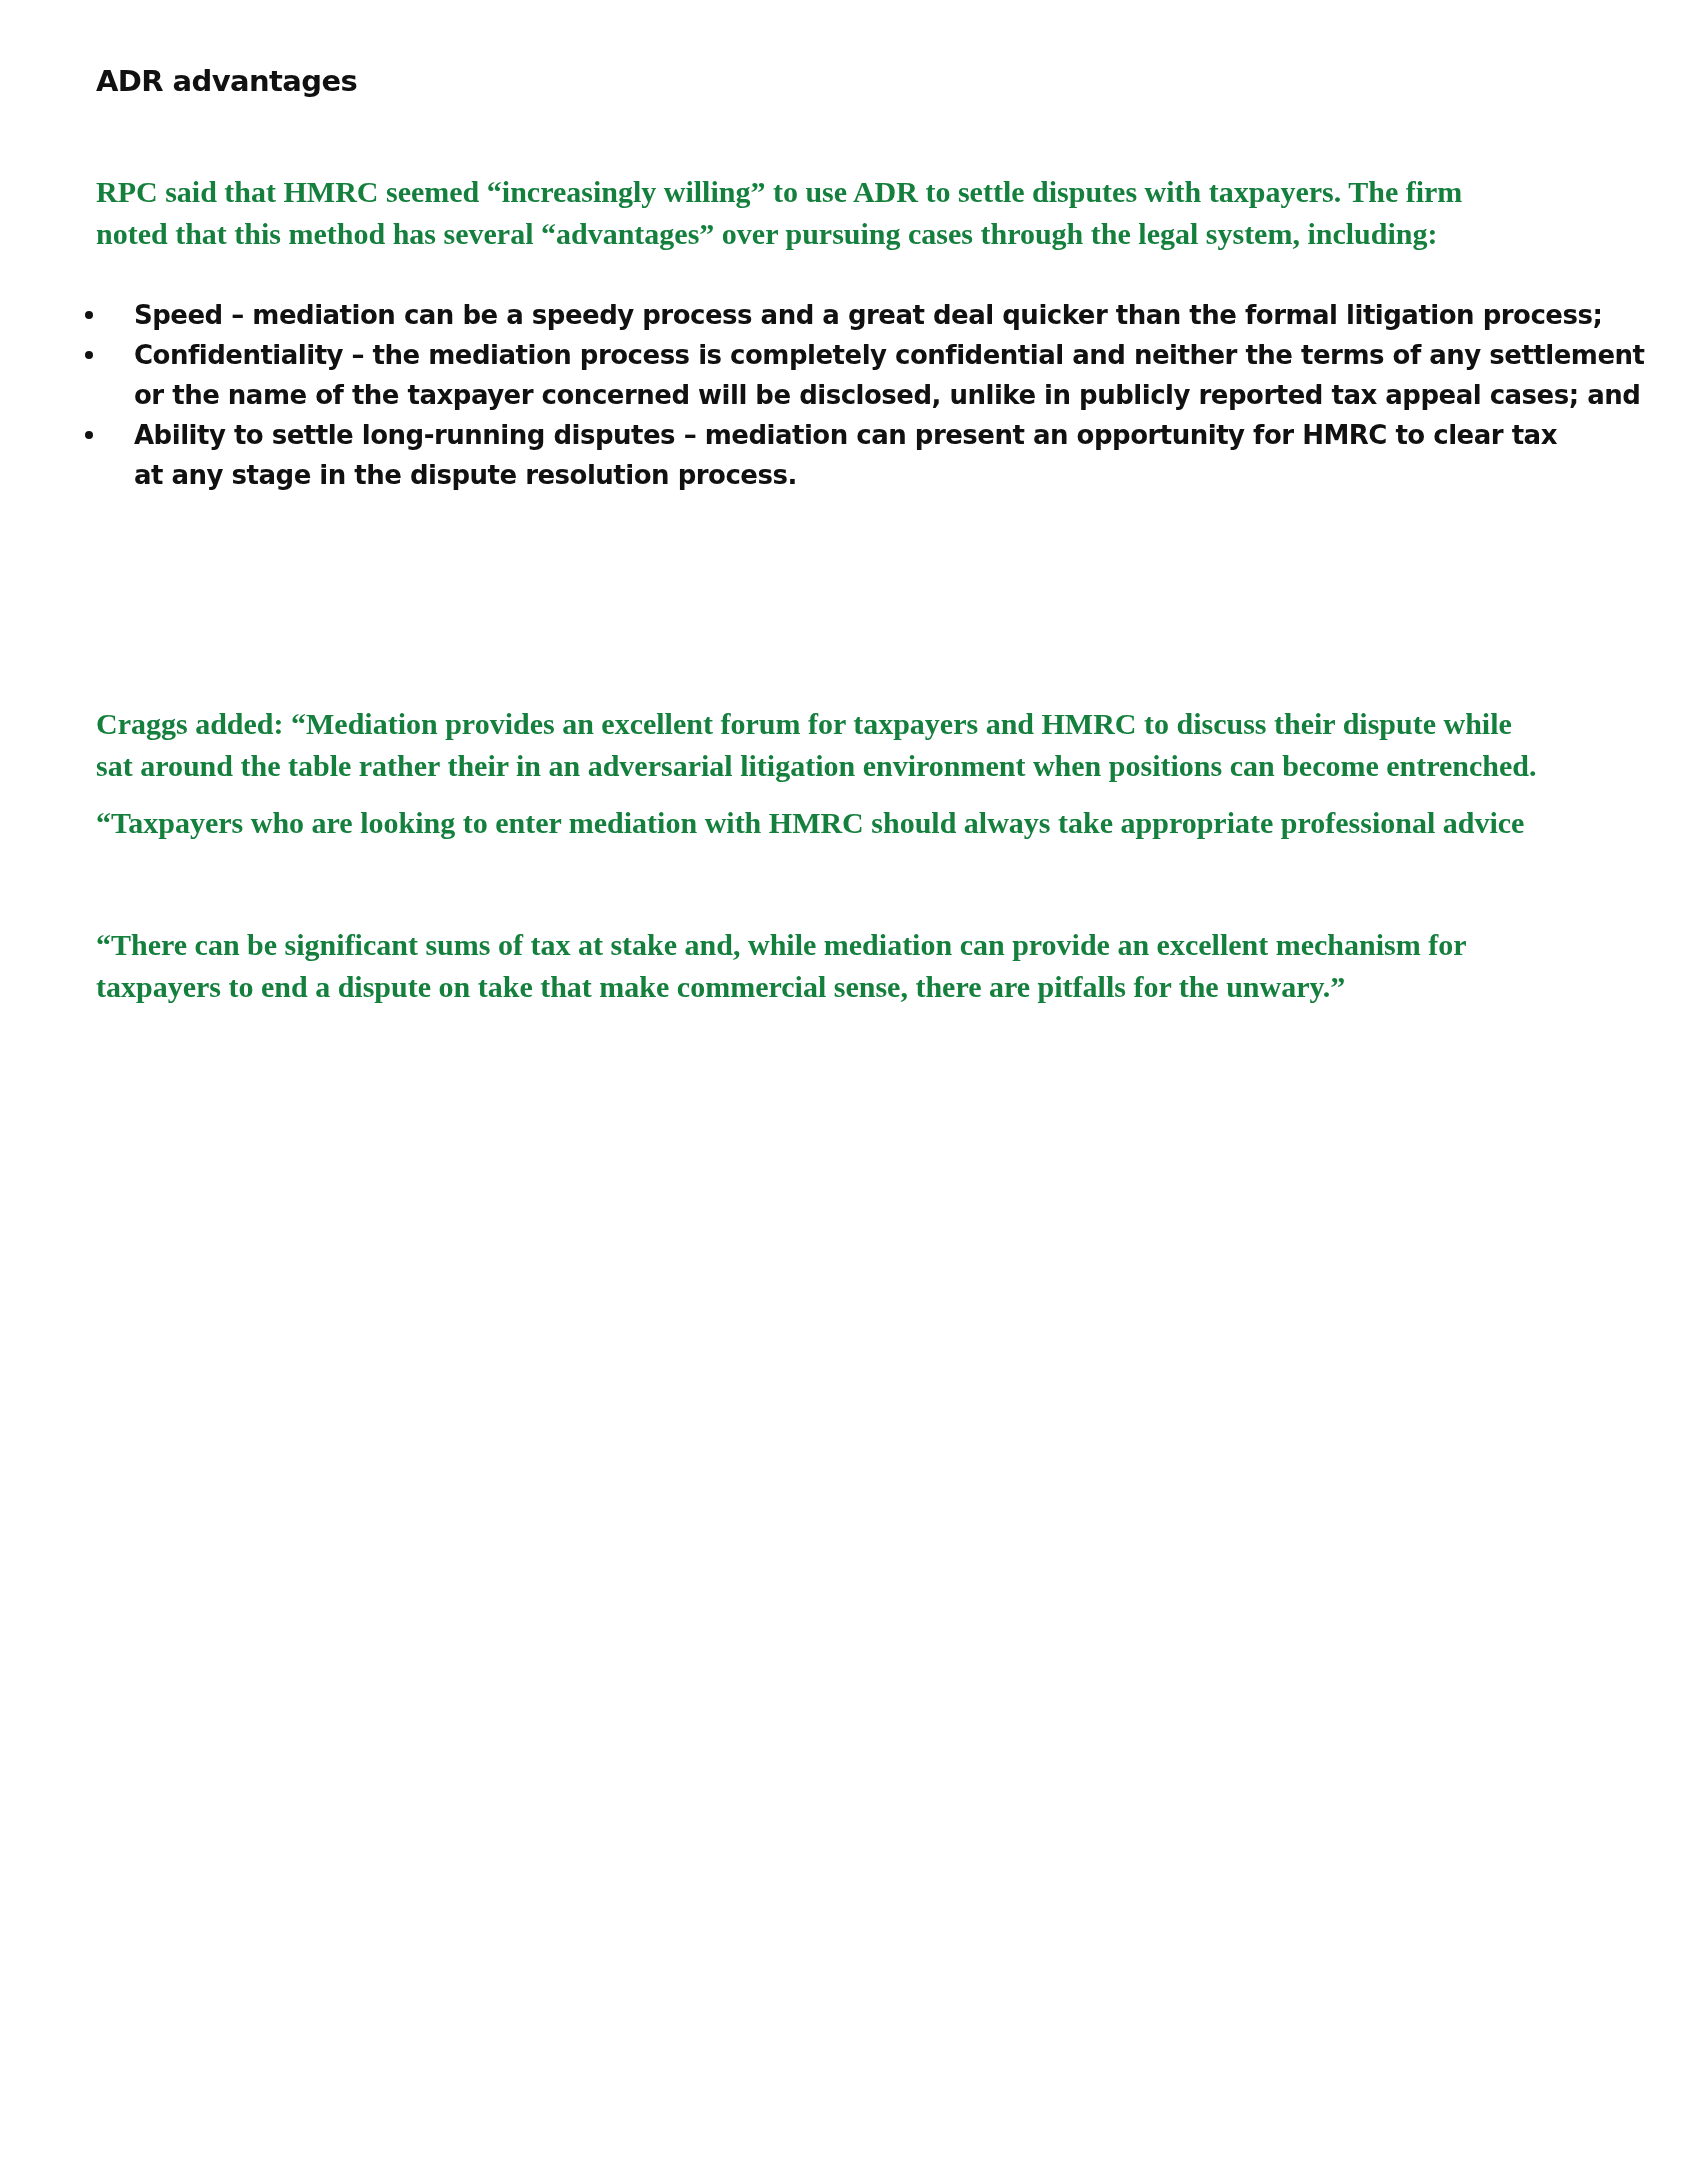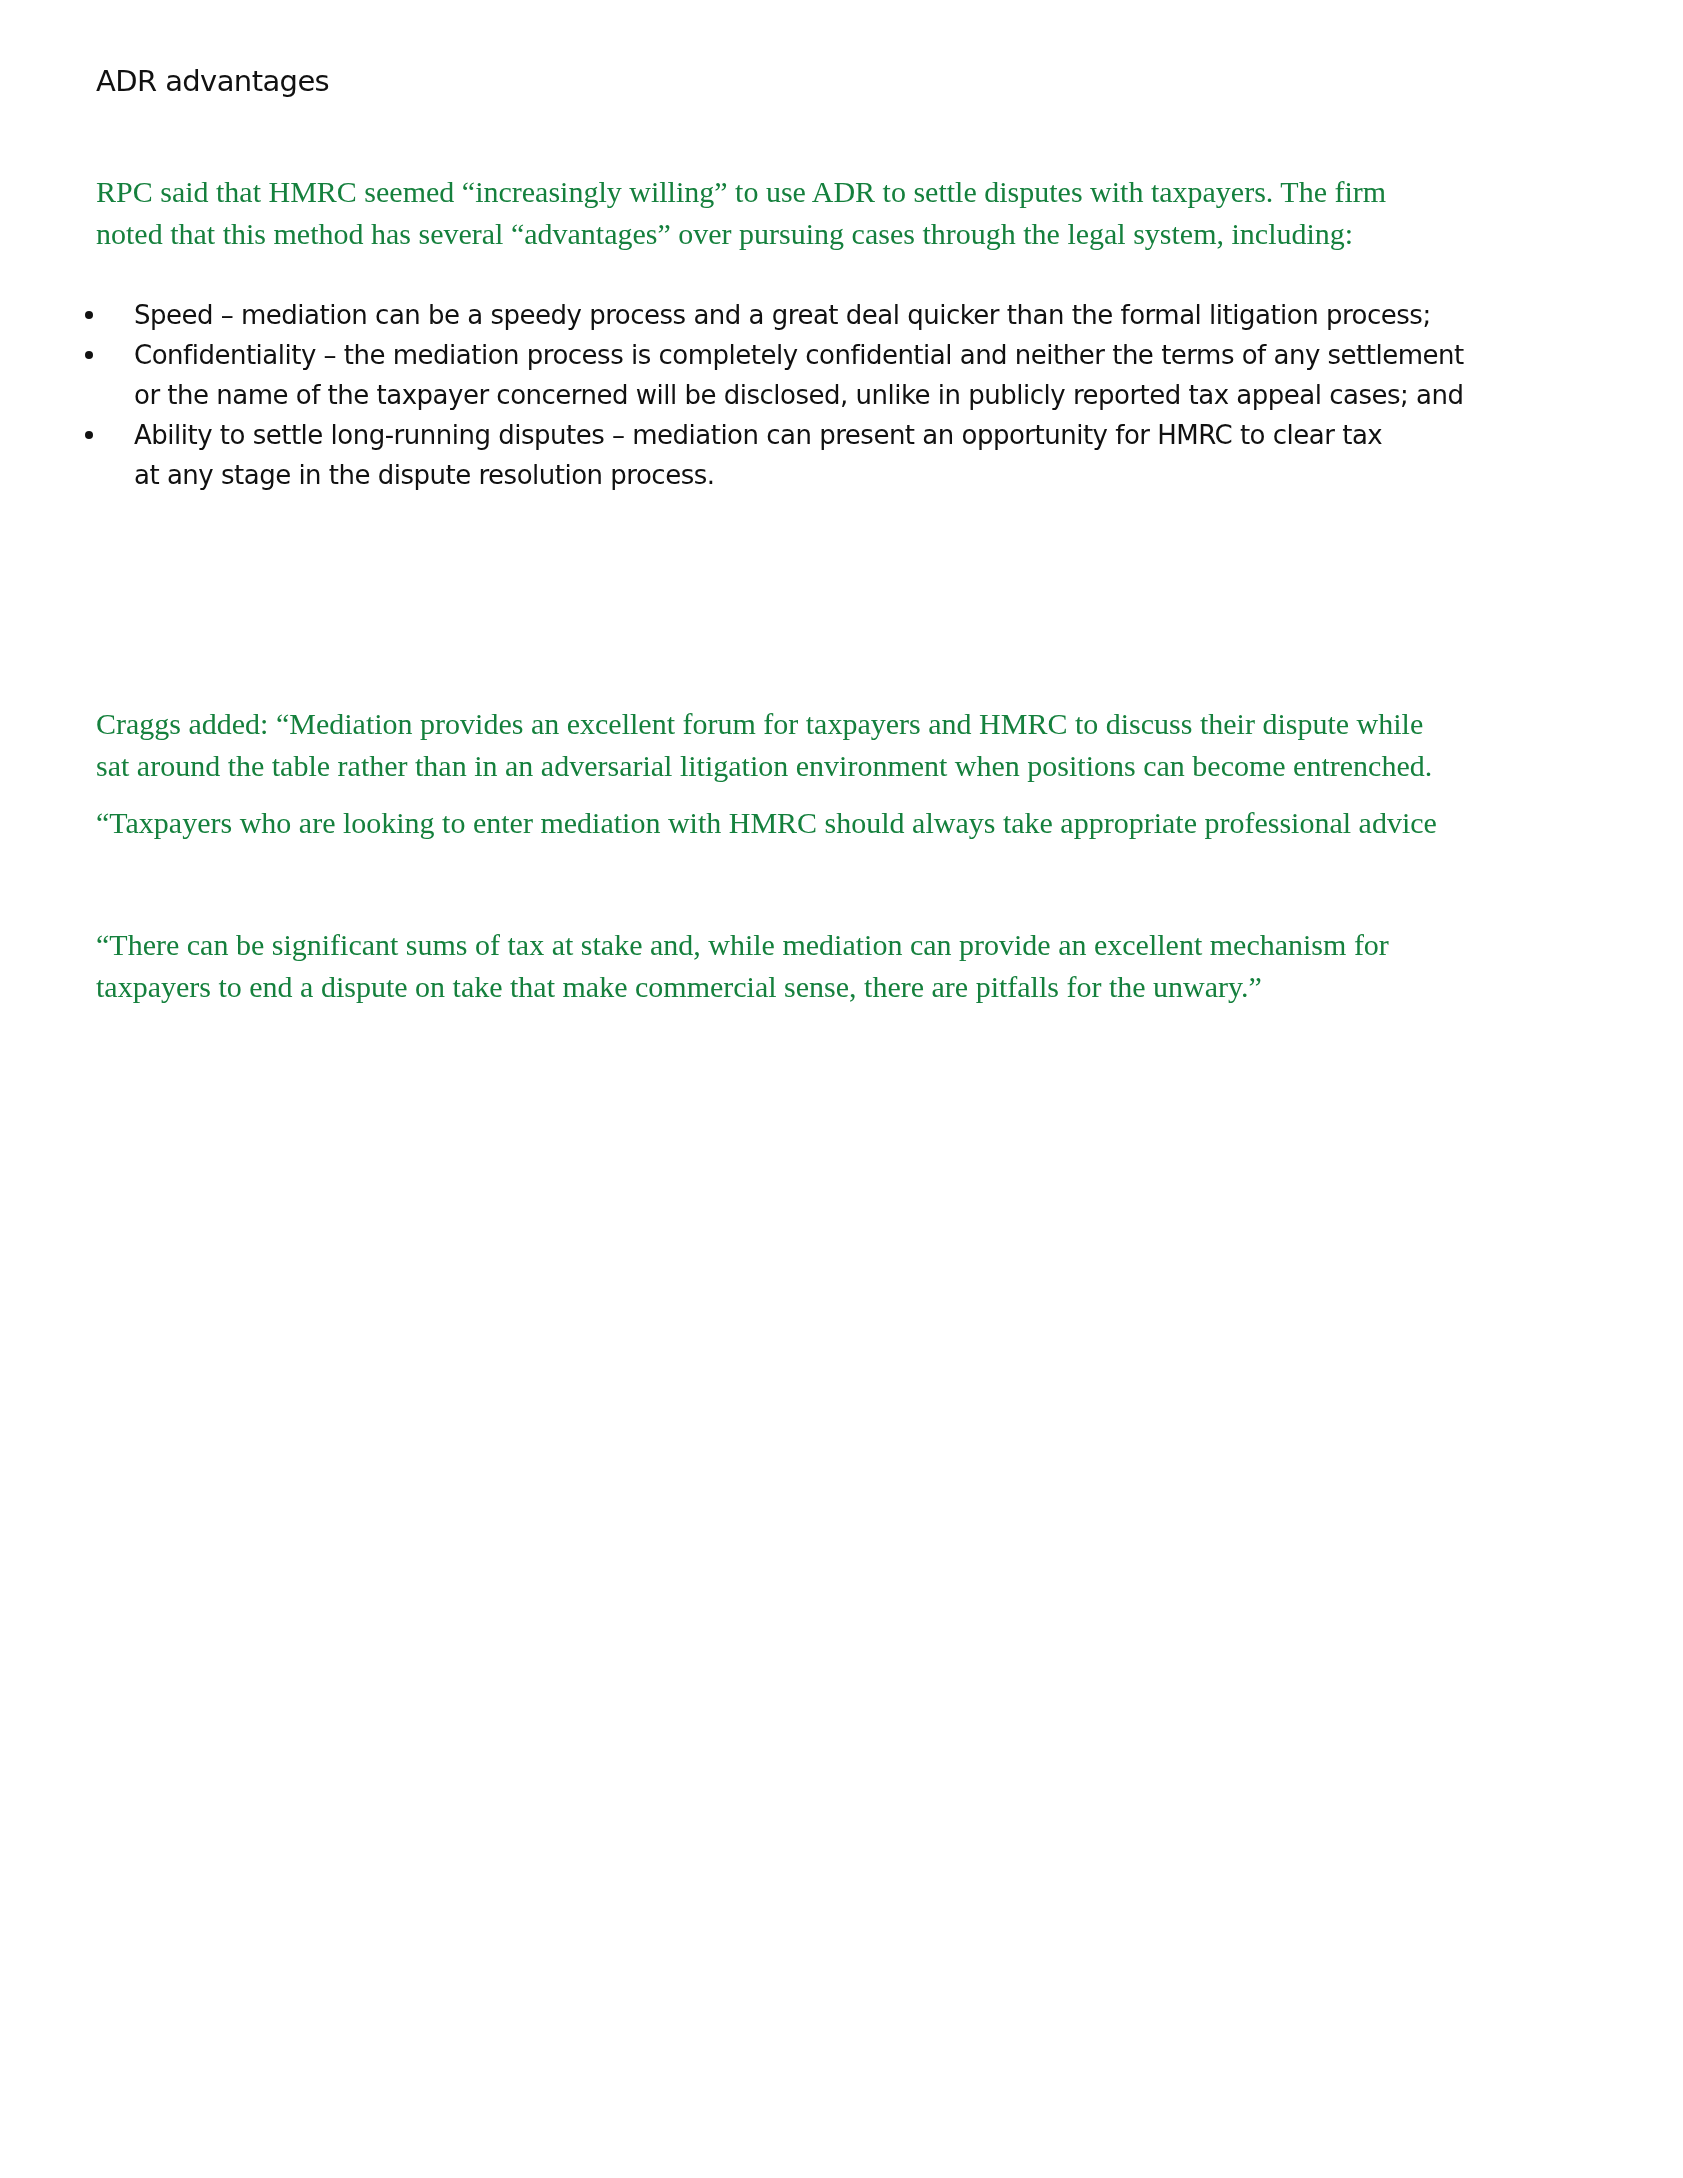--- a/index.html
+++ b/index.html
@@ -1,17 +1,17 @@
 <!DOCTYPE html>
 <html><head>
 <meta charset="utf-8">
 <style>
   html, body { margin: 0; padding: 0; background: #ffffff; }
   body { width: 1683px; height: 2178px; position: relative; overflow: hidden; color: #111; }
-  .page { position: absolute; left: 0; top: 0; width: 1683px; height: 2178px; background: #fff; }
+  .page { position: absolute; left: 0; top: 0; width: 1683px; height: 2178px; background: #fff; font-weight: bold; }
   .title {
     position: absolute; left: 96px; top: 61px;
     font-family: "DejaVu Sans", sans-serif; font-size: 29px; line-height: 40px;
     letter-spacing: -0.6px; color: #111;
   }
   .serif {
     position: absolute; left: 96px; width: 1485px;
     font-family: "Liberation Serif", serif; font-size: 30px; line-height: 42px; color: #15803d;
     white-space: nowrap;
   }
@@ -54,21 +54,21 @@
     </div>
     <div class="bullet-item">
       <span class="bullet-dot"></span>
       <div>Ability to settle long-running disputes – mediation can present an opportunity for HMRC to clear tax</div>
       <div>at any stage in the dispute resolution process.</div>
     </div>
   </div>
 
   <div class="serif" id="p2">
     <div>Craggs added: “Mediation provides an excellent forum for taxpayers and HMRC to discuss their dispute while</div>
-    <div>sat around the table rather than in an adversarial litigation environment when positions can become entrenched.</div>
+    <div>sat around the table rather their in an adversarial litigation environment when positions can become entrenched.</div>
   </div>
   <div class="serif" id="p3">
     <div>“Taxpayers who are looking to enter mediation with HMRC should always take appropriate professional advice</div>
   </div>
   <div class="serif" id="p4">
     <div>“There can be significant sums of tax at stake and, while mediation can provide an excellent mechanism for</div>
     <div>taxpayers to end a dispute on take that make commercial sense, there are pitfalls for the unwary.”</div>
   </div>
 </div>
 

